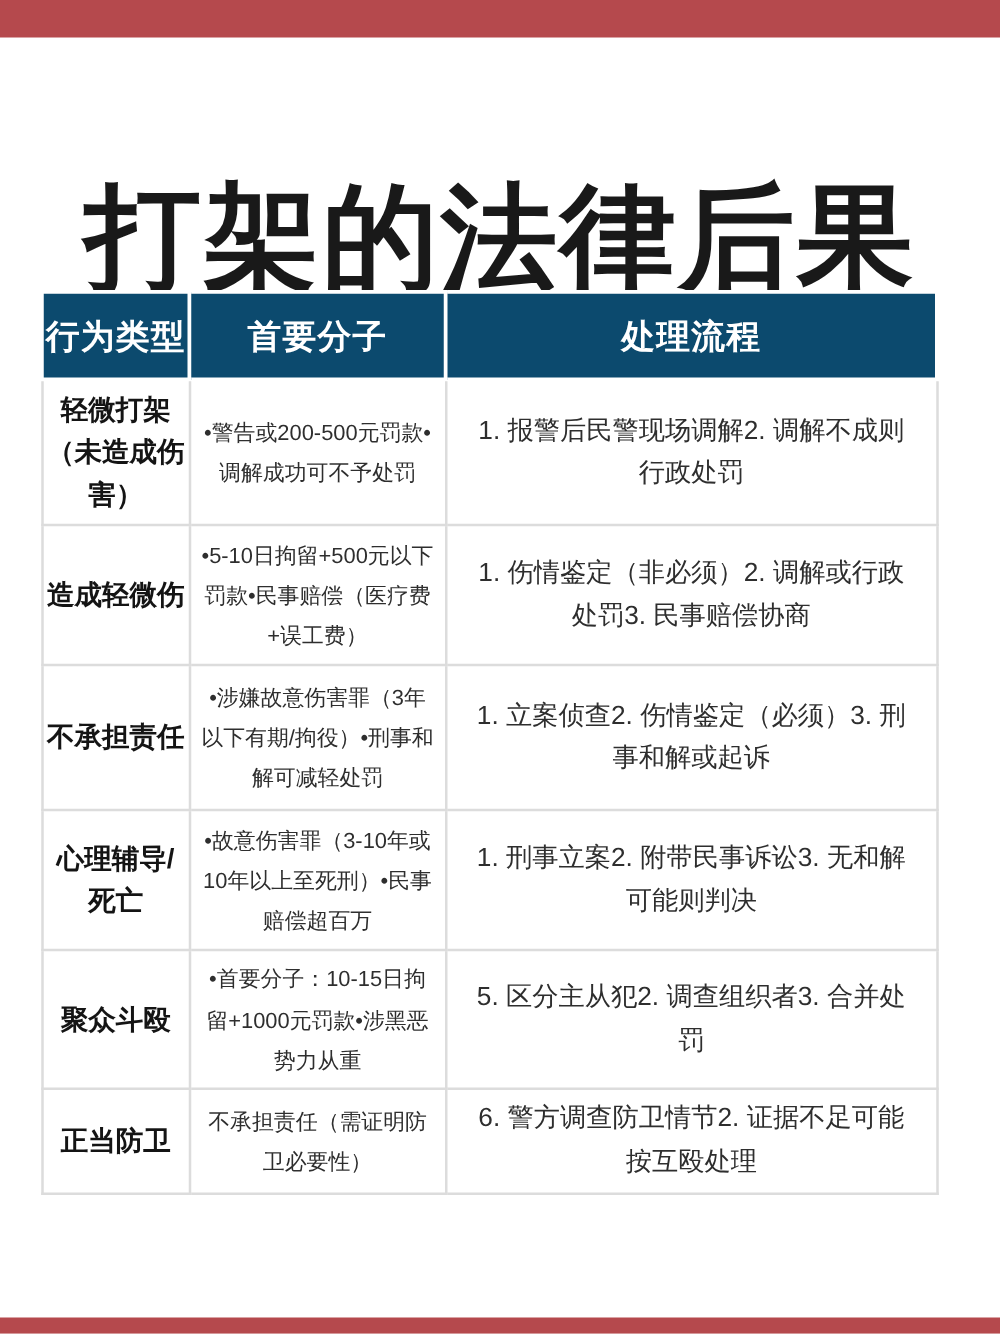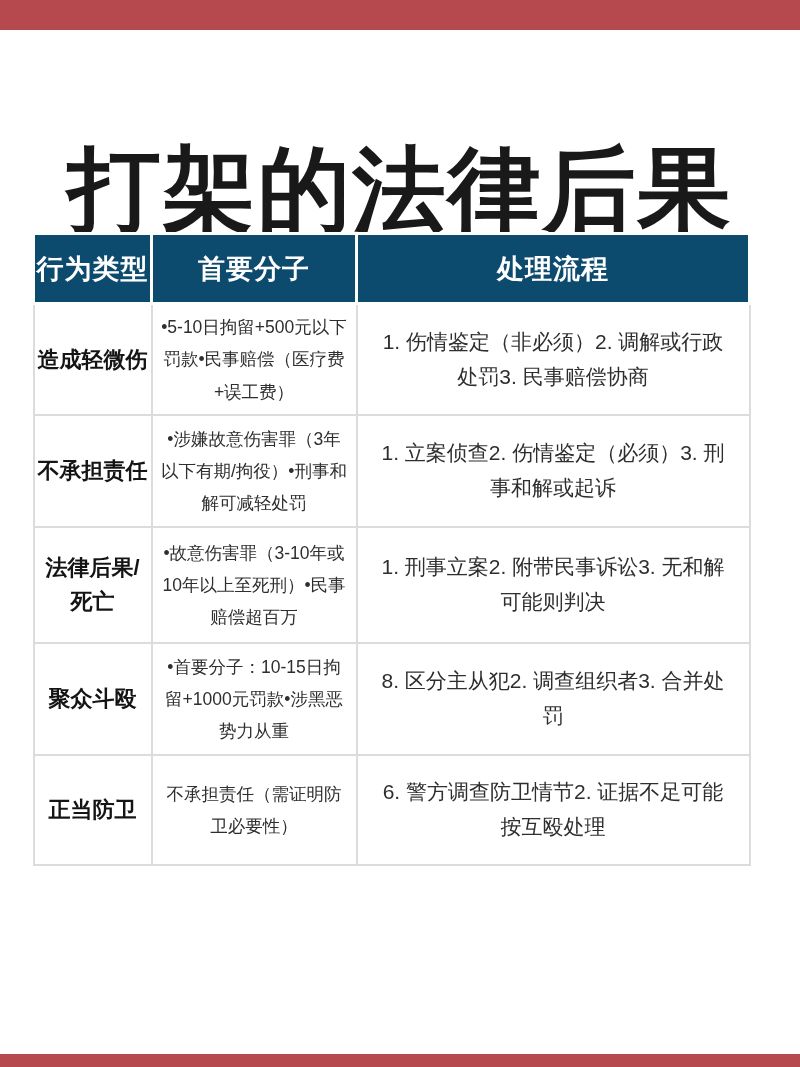--- a/index.html
+++ b/index.html
@@ -102,38 +102,43 @@
   </colgroup>
   <thead>
     <tr>
       <th>行为类型</th>
       <th>首要分子</th>
       <th>处理流程</th>
     </tr>
   </thead>
   <tbody>
     <tr>
+      <td class="col-type">轻微打架（未造成伤害）</td>
+      <td class="col-conseq">•警告或200-500元罚款•调解成功可不予处罚</td>
+      <td class="col-process">1. 报警后民警现场调解2. 调解不成则行政处罚</td>
+    </tr>
+    <tr>
       <td class="col-type">造成轻微伤</td>
       <td class="col-conseq">•5-10日拘留+500元以下罚款•民事赔偿（医疗费+误工费）</td>
       <td class="col-process">1. 伤情鉴定（非必须）2. 调解或行政处罚3. 民事赔偿协商</td>
     </tr>
     <tr>
       <td class="col-type">不承担责任</td>
       <td class="col-conseq">•涉嫌故意伤害罪（3年以下有期/拘役）•刑事和解可减轻处罚</td>
       <td class="col-process">1. 立案侦查2. 伤情鉴定（必须）3. 刑事和解或起诉</td>
     </tr>
     <tr>
-      <td class="col-type">法律后果/死亡</td>
+      <td class="col-type">心理辅导/死亡</td>
       <td class="col-conseq">•故意伤害罪（3-10年或10年以上至死刑）•民事赔偿超百万</td>
       <td class="col-process">1. 刑事立案2. 附带民事诉讼3. 无和解可能则判决</td>
     </tr>
     <tr>
       <td class="col-type">聚众斗殴</td>
       <td class="col-conseq">•首要分子：10-15日拘留+1000元罚款•涉黑恶势力从重</td>
-      <td class="col-process">8. 区分主从犯2. 调查组织者3. 合并处罚</td>
+      <td class="col-process">5. 区分主从犯2. 调查组织者3. 合并处罚</td>
     </tr>
     <tr>
       <td class="col-type">正当防卫</td>
       <td class="col-conseq">不承担责任（需证明防卫必要性）</td>
       <td class="col-process">6. 警方调查防卫情节2. 证据不足可能按互殴处理</td>
     </tr>
   </tbody>
 </table>
 
 <div class="bottom-bar"></div>

